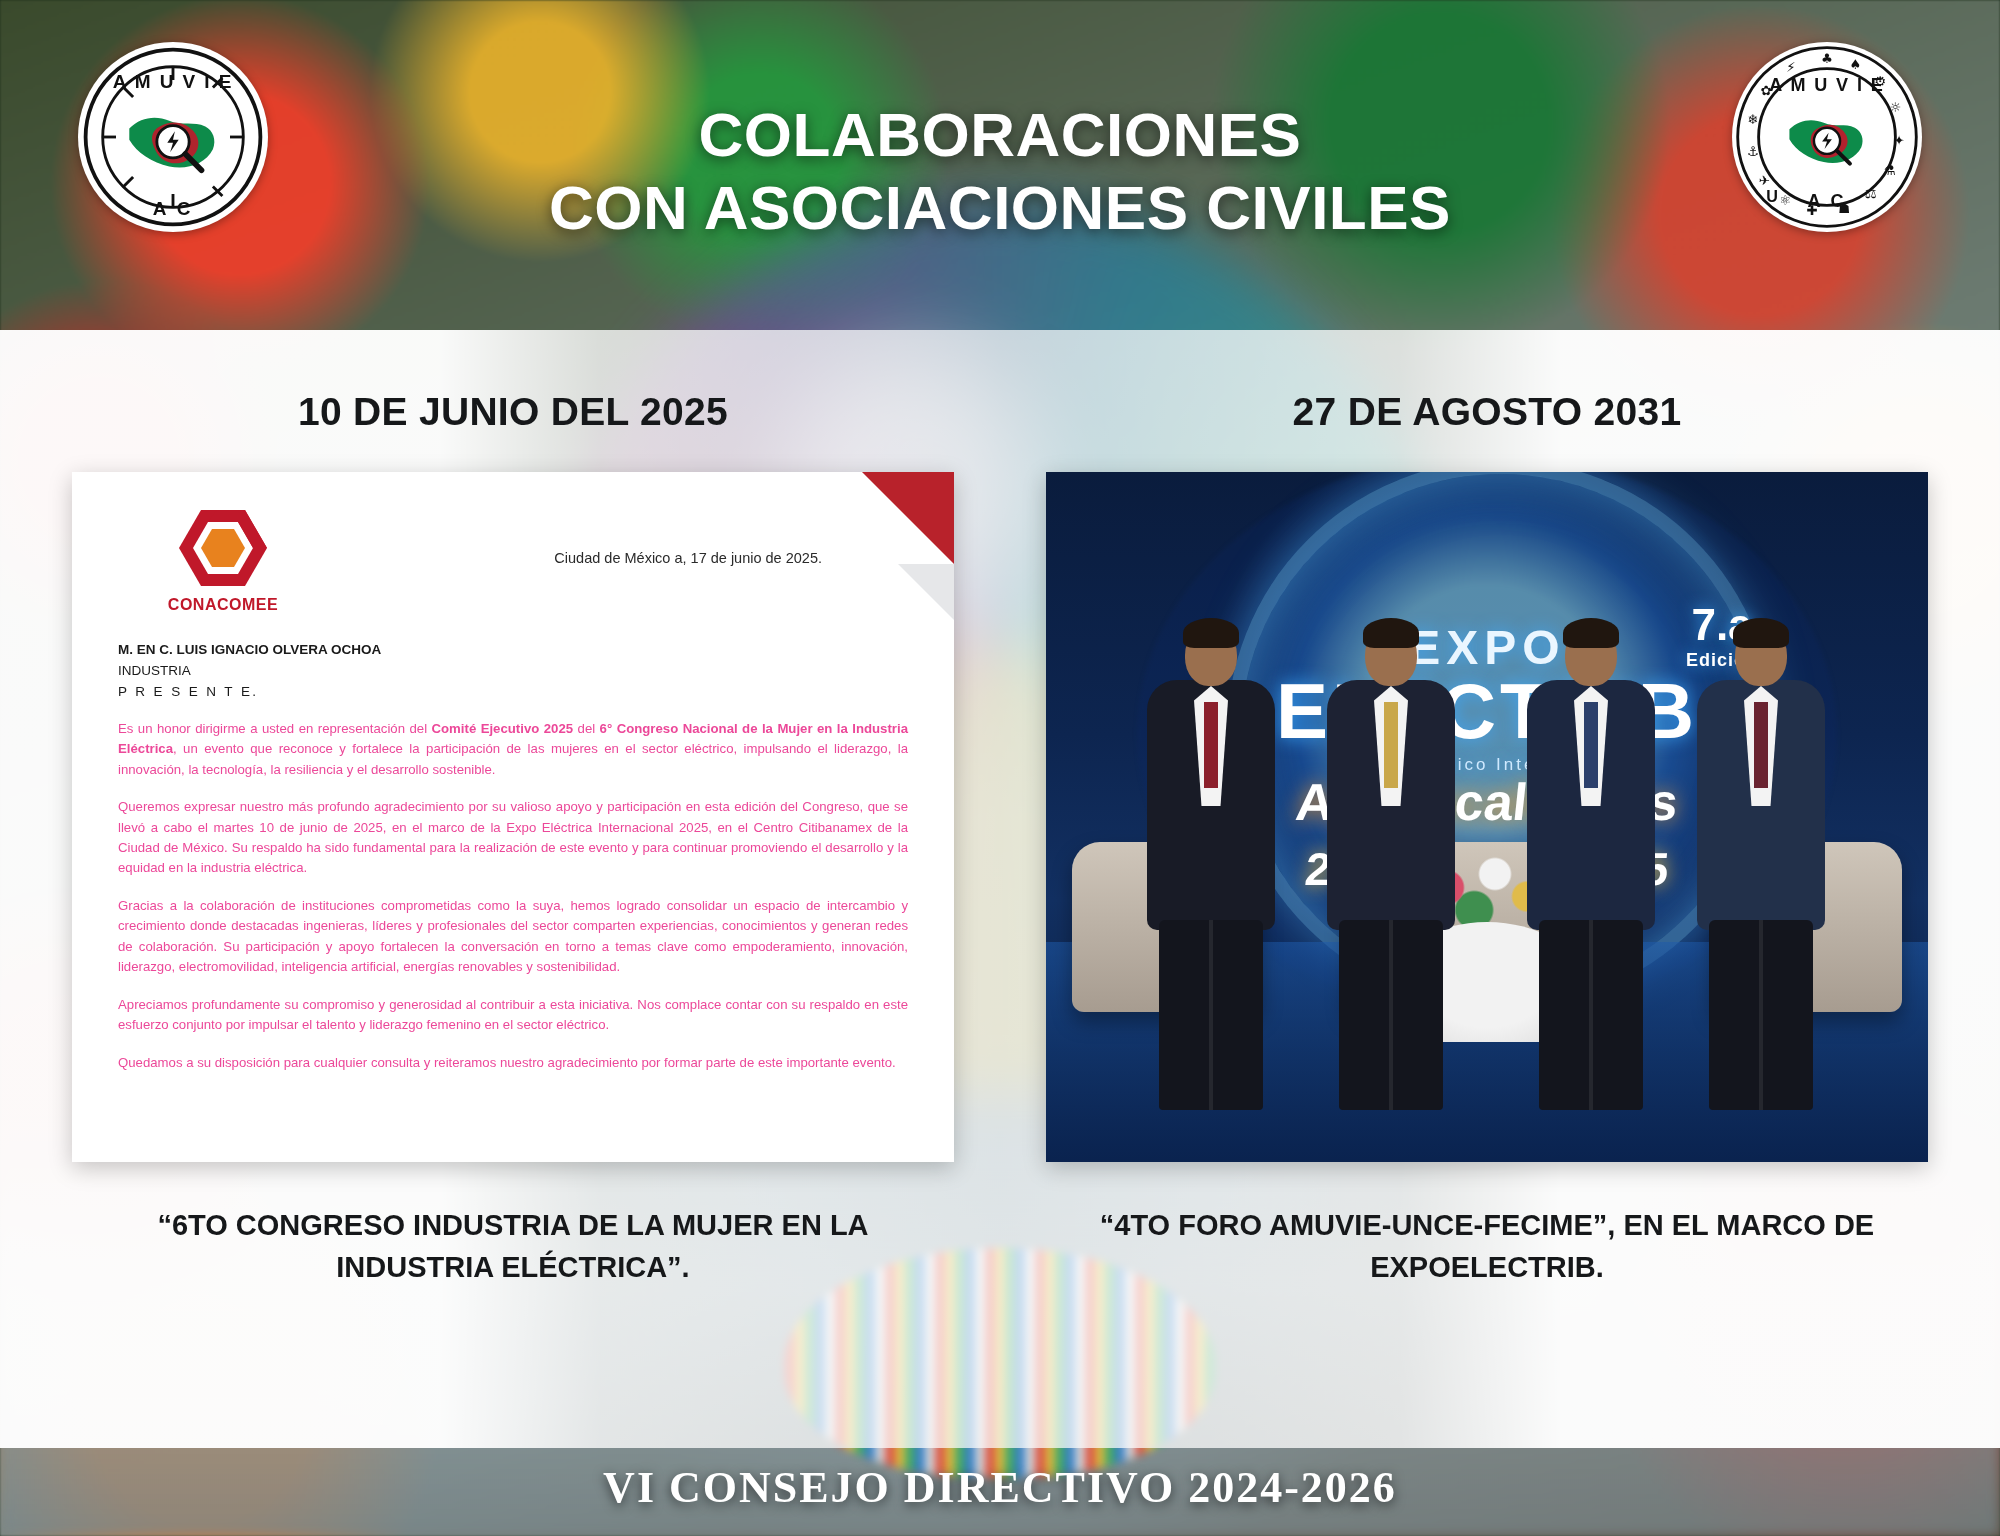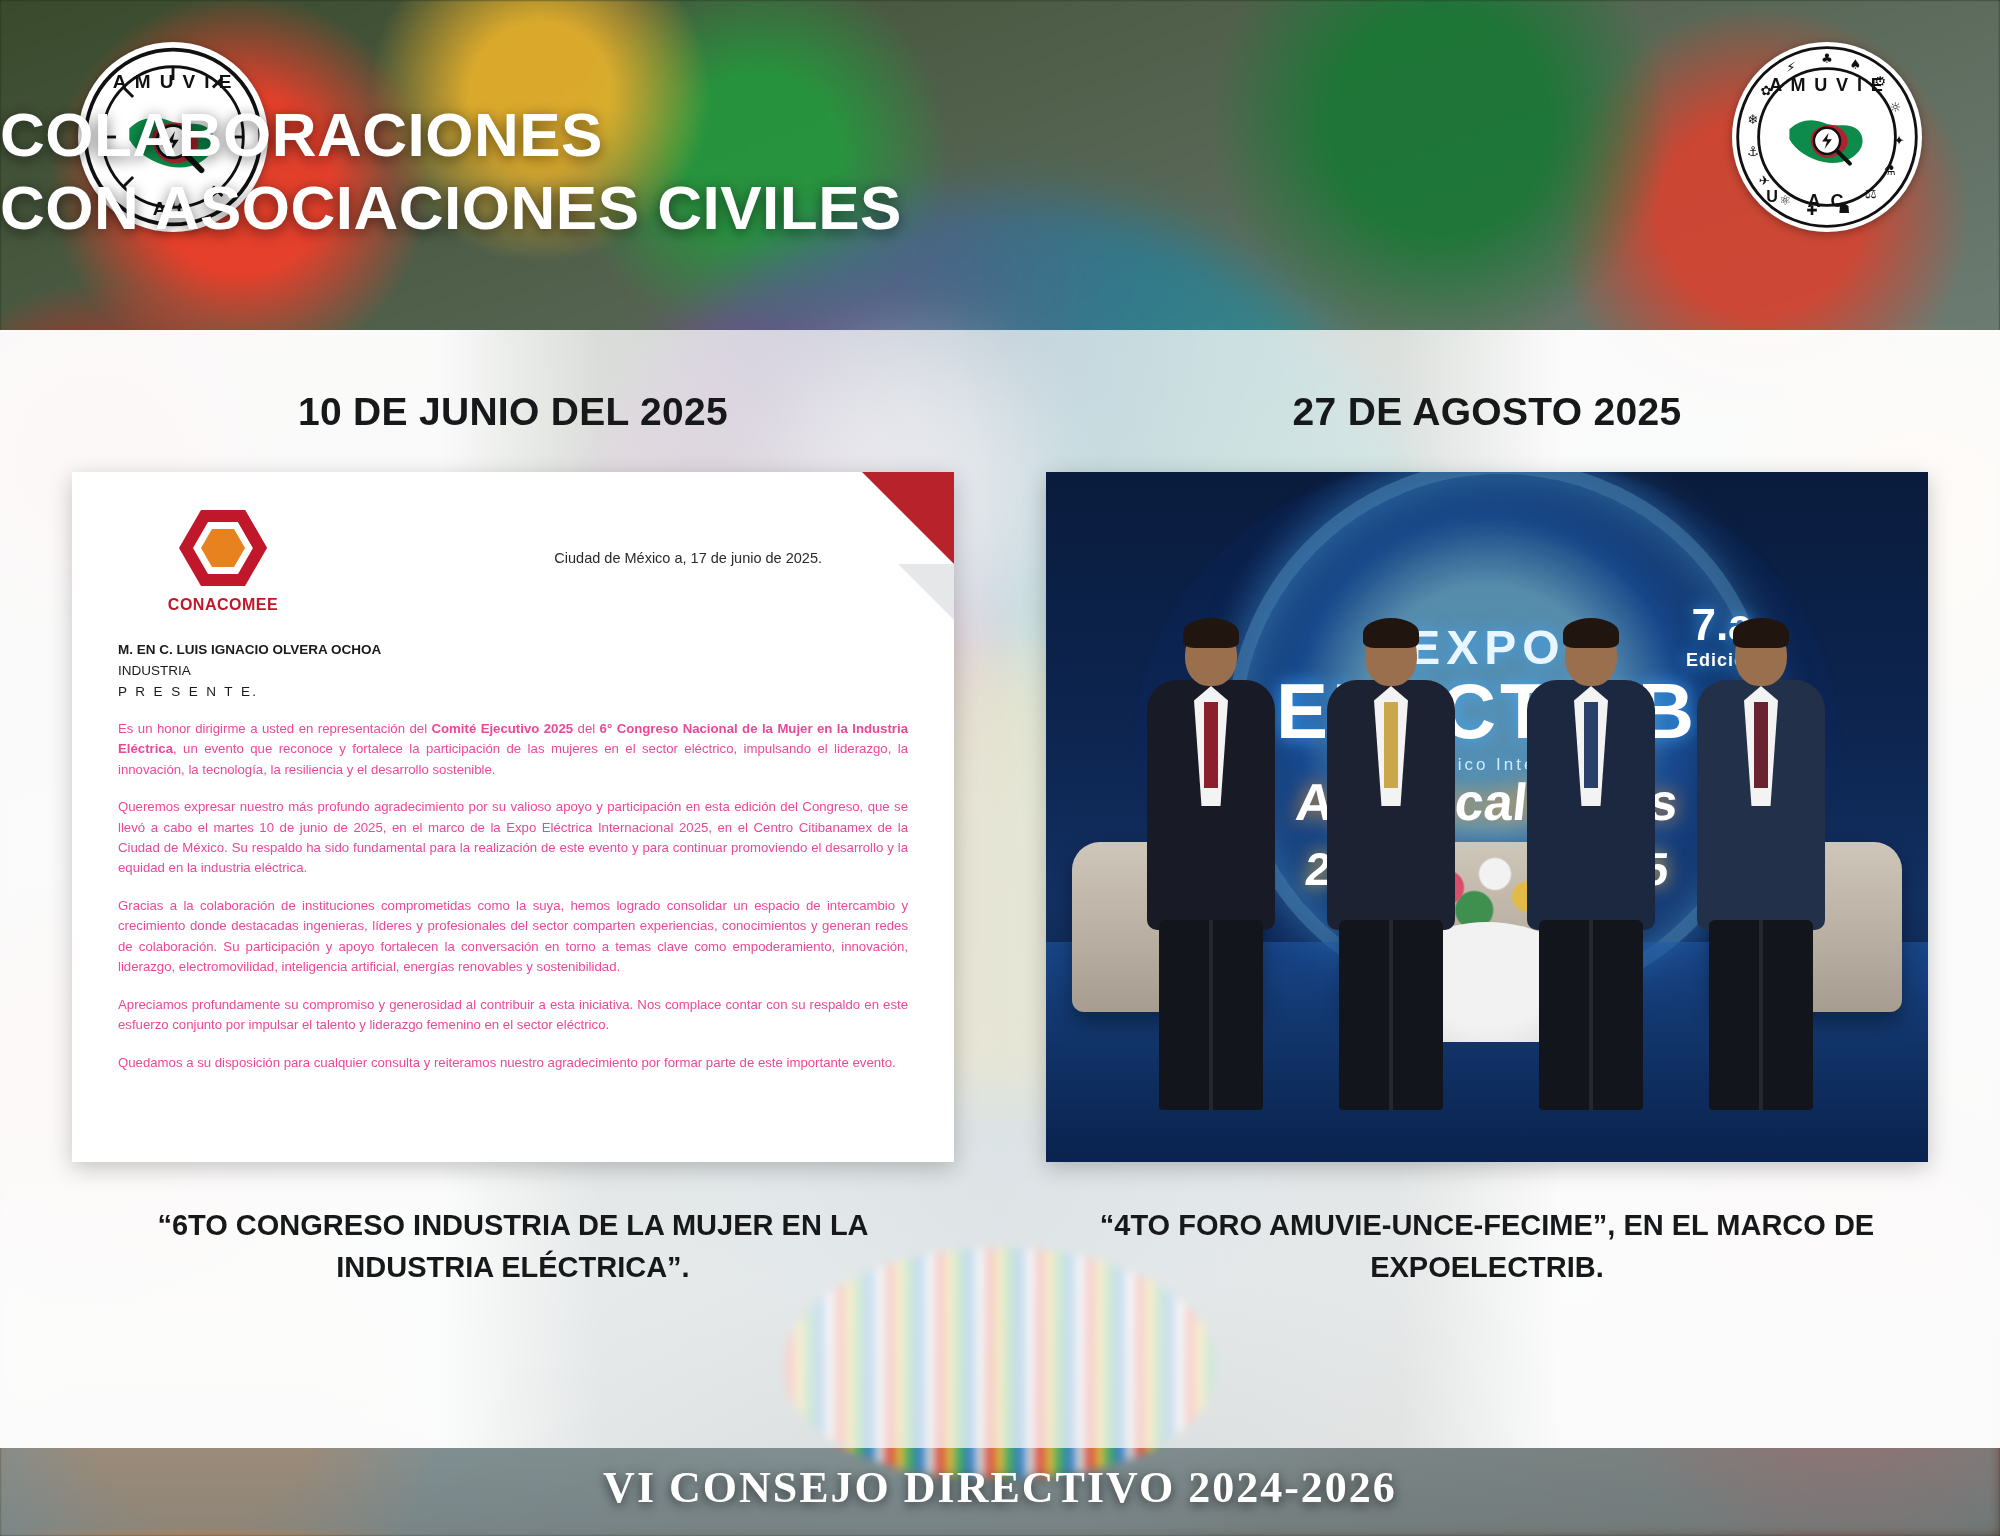--- a/index.html
+++ b/index.html
@@ -87,20 +87,21 @@
     position: absolute;
     left: 0; top: 0;
     width: 100%;
     height: 330px;
   }
   .header-title {
     position: absolute;
     left: 0;
     right: 0;
     top: 98px;
+    text-align: center;
     color: #ffffff;
     font-size: 62px;
     font-weight: 700;
     line-height: 1.18;
     letter-spacing: 0.5px;
     text-shadow: 0 3px 14px rgba(0,0,0,0.55);
   }
   .header-title span { display: block; }
 
   
@@ -582,21 +583,21 @@
               <p>Apreciamos profundamente su compromiso y generosidad al contribuir a esta iniciativa. Nos complace contar con su respaldo en este esfuerzo conjunto por impulsar el talento y liderazgo femenino en el sector eléctrico.</p>
               <p>Quedamos a su disposición para cualquier consulta y reiteramos nuestro agradecimiento por formar parte de este importante evento.</p>
             </div>
           </div>
         </div>
 
         <div class="col-caption">“6TO CONGRESO INDUSTRIA DE LA MUJER EN LA INDUSTRIA ELÉCTRICA”.</div>
       </div>
 
       <div class="col">
-        <div class="col-date">27 DE AGOSTO 2025</div>
+        <div class="col-date">27 DE AGOSTO 2031</div>
 
         <div class="card">
           <div class="photo">
             <div class="photo-screen"></div>
             <div class="photo-ring"></div>
 
             <div class="expo-text">
               <div class="e1">EXPO</div>
               <div class="e2">ELECTRIB</div>
               <div class="e3">Foro Eléctrico Internacional</div>

